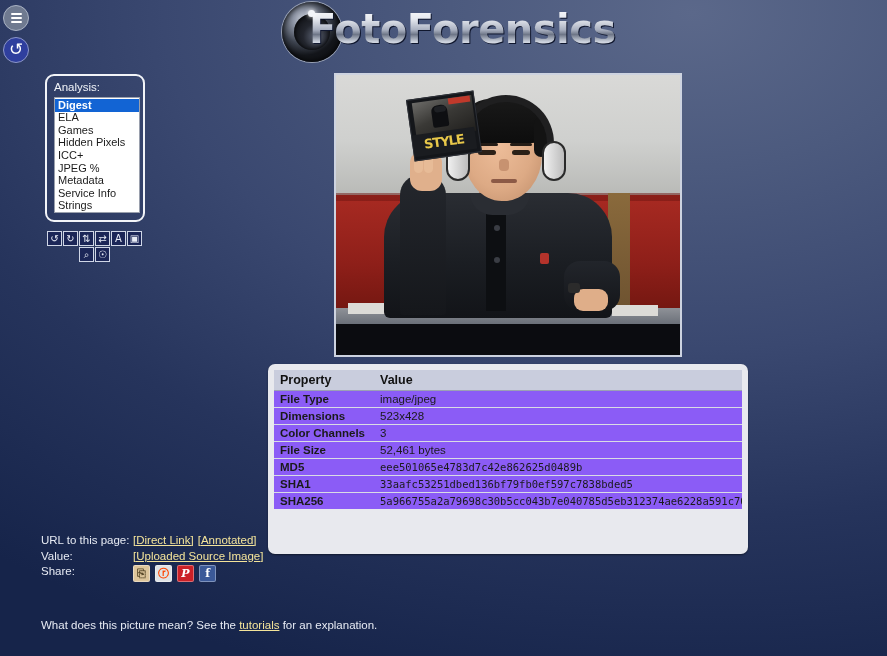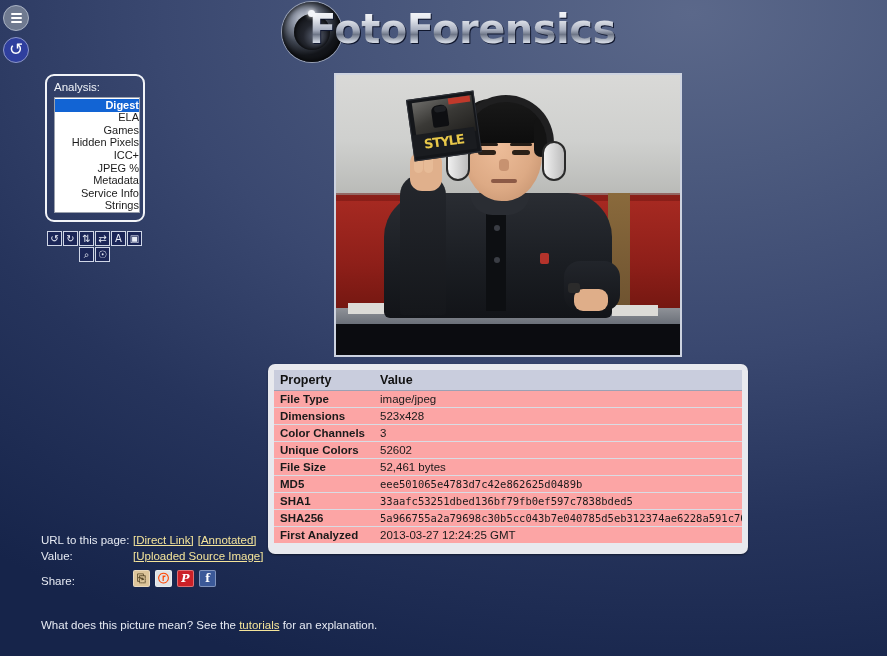--- a/index.html
+++ b/index.html
@@ -112,21 +112,20 @@
     margin: 0 0 3px 0;
     line-height: 13px;
   }
   #analysis-list {
     background: #ffffff;
     border: 1px solid #9aa0ad;
     width: 86px;
     height: 116px;
     overflow: hidden;
     padding: 1px 0 0 0;
-    text-align: right;
   }
   .opt {
     font-size: 11px;
     line-height: 11.4px;
     padding: 0.6px 0 0.6px 3px;
     color: #1b1b1b;
     white-space: nowrap;
     cursor: default;
   }
   .opt.sel {
@@ -175,21 +174,21 @@
     width: 480px; height: 190px;
     background: #e8e9ee;
     border-radius: 7px;
     padding: 6px;
     box-shadow: 0 1px 2px rgba(0,0,0,.45);
     overflow: hidden;
   }
   #meta-table {
     width: 100%;
     border-collapse: collapse;
-    background: #fca5a5;
+    background: #8b5cf6;
     table-layout: fixed;
     font-size: 11.5px;
     color: #1a1a1a;
   }
   #meta-table th {
     background: #c9cddd;
     text-align: left;
     font-weight: bold;
     font-size: 12.5px;
     padding: 3px 0 3px 6px;
@@ -219,21 +218,21 @@
   }
   .frow { display: flex; align-items: center; height: 16px; margin-bottom: 0px; }
   .flabel { width: 92px; flex: none; }
   .flink {
     color: #f4e49a;
     text-decoration: underline;
     cursor: pointer;
     margin-right: 4px;
     white-space: nowrap;
   }
-  #share-row { height: 22px; align-items: flex-end; margin-top: 1px; }
+  #share-row { height: 22px; align-items: flex-start; margin-top: 1px; }
   .share-icon {
     width: 17px; height: 17px;
     margin-right: 5px;
     border-radius: 2px;
     display: flex; align-items: center; justify-content: center;
     font-weight: bold; font-size: 11px;
     cursor: pointer;
     border: 1px solid rgba(255,255,255,.35);
   }
   #si-copy { background: linear-gradient(180deg,#e8d3a8,#c9a濃); background:#ddc59b; color:#5a4a2a; }
@@ -381,42 +380,34 @@
       </tr>
       <tr>
         <td class="prop">Dimensions</td>
         <td class="val">523x428</td>
       </tr>
       <tr>
         <td class="prop">Color Channels</td>
         <td class="val">3</td>
       </tr>
       <tr>
-        <td class="prop">Unique Colors</td>
-        <td class="val">52602</td>
-      </tr>
-      <tr>
         <td class="prop">File Size</td>
         <td class="val">52,461 bytes</td>
       </tr>
       <tr>
         <td class="prop">MD5</td>
         <td class="val mono">eee501065e4783d7c42e862625d0489b</td>
       </tr>
       <tr>
         <td class="prop">SHA1</td>
         <td class="val mono">33aafc53251dbed136bf79fb0ef597c7838bded5</td>
       </tr>
       <tr>
         <td class="prop">SHA256</td>
         <td class="val mono">5a966755a2a79698c30b5cc043b7e040785d5eb312374ae6228a591c70887f53</td>
-      </tr>
-      <tr>
-        <td class="prop">First Analyzed</td>
-        <td class="val">2013-03-27 12:24:25 GMT</td>
       </tr>
     </tbody>
   </table>
 </div>
 
 <div id="footer">
   <div class="frow">
     <span class="flabel">URL to this page:</span>
     <span class="flink">[Direct Link]</span>
     <span class="flink">[Annotated]</span>

